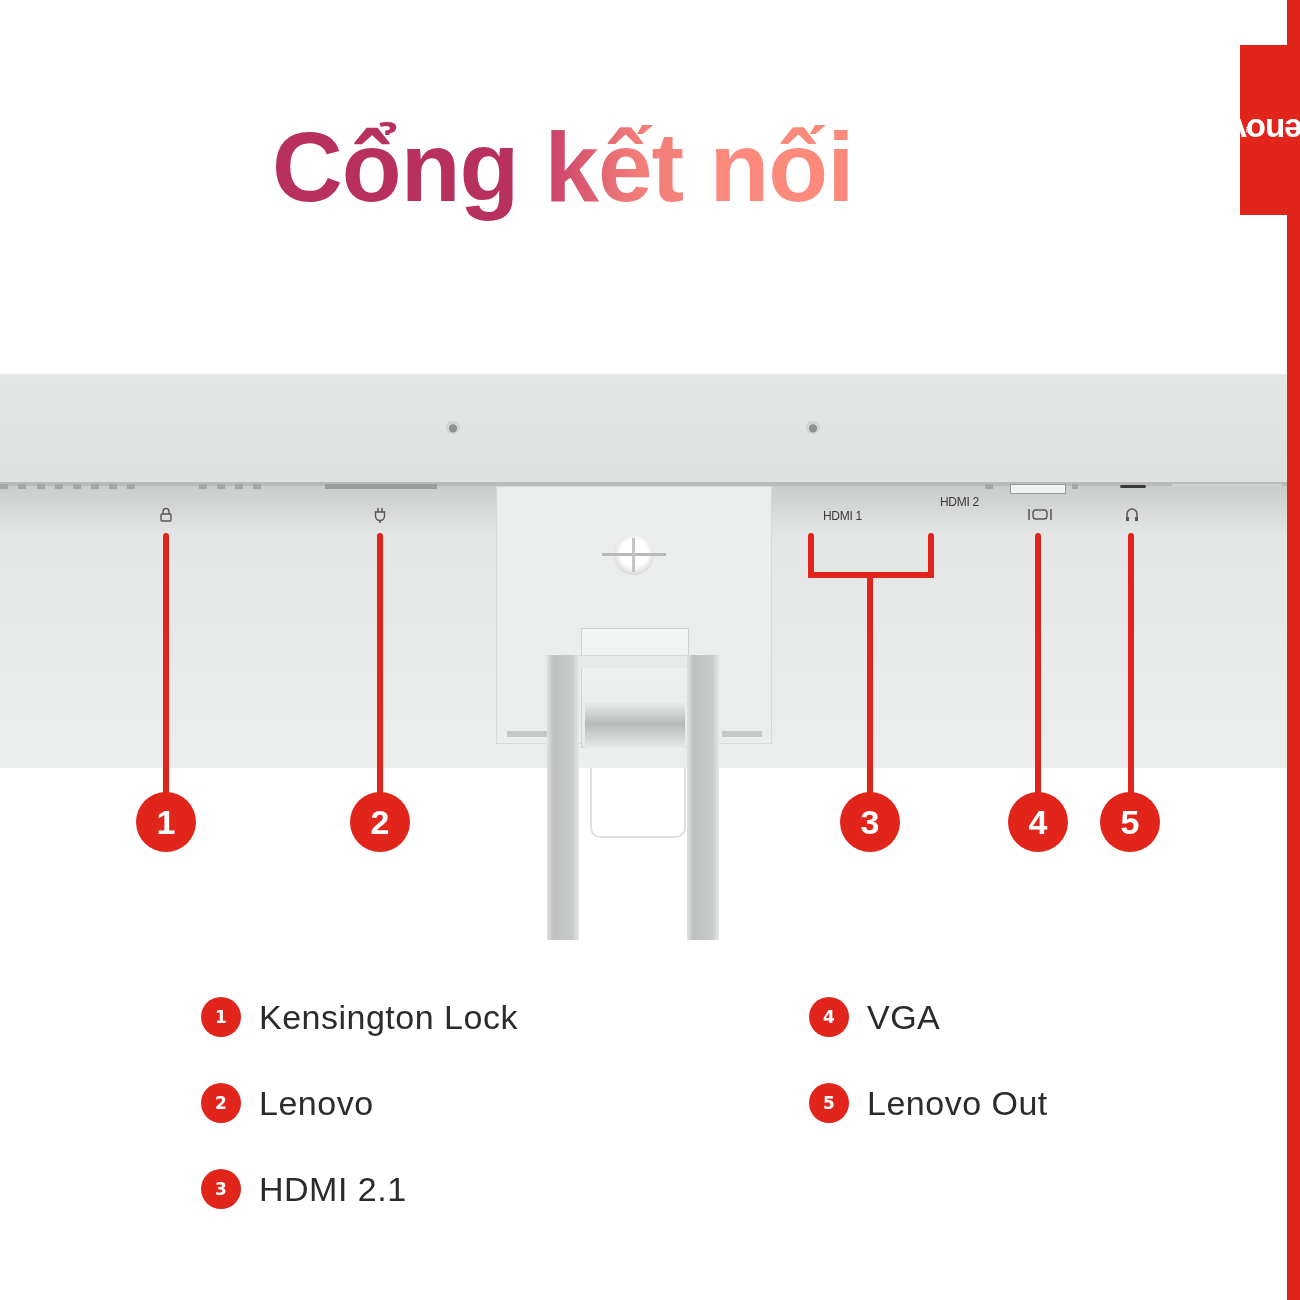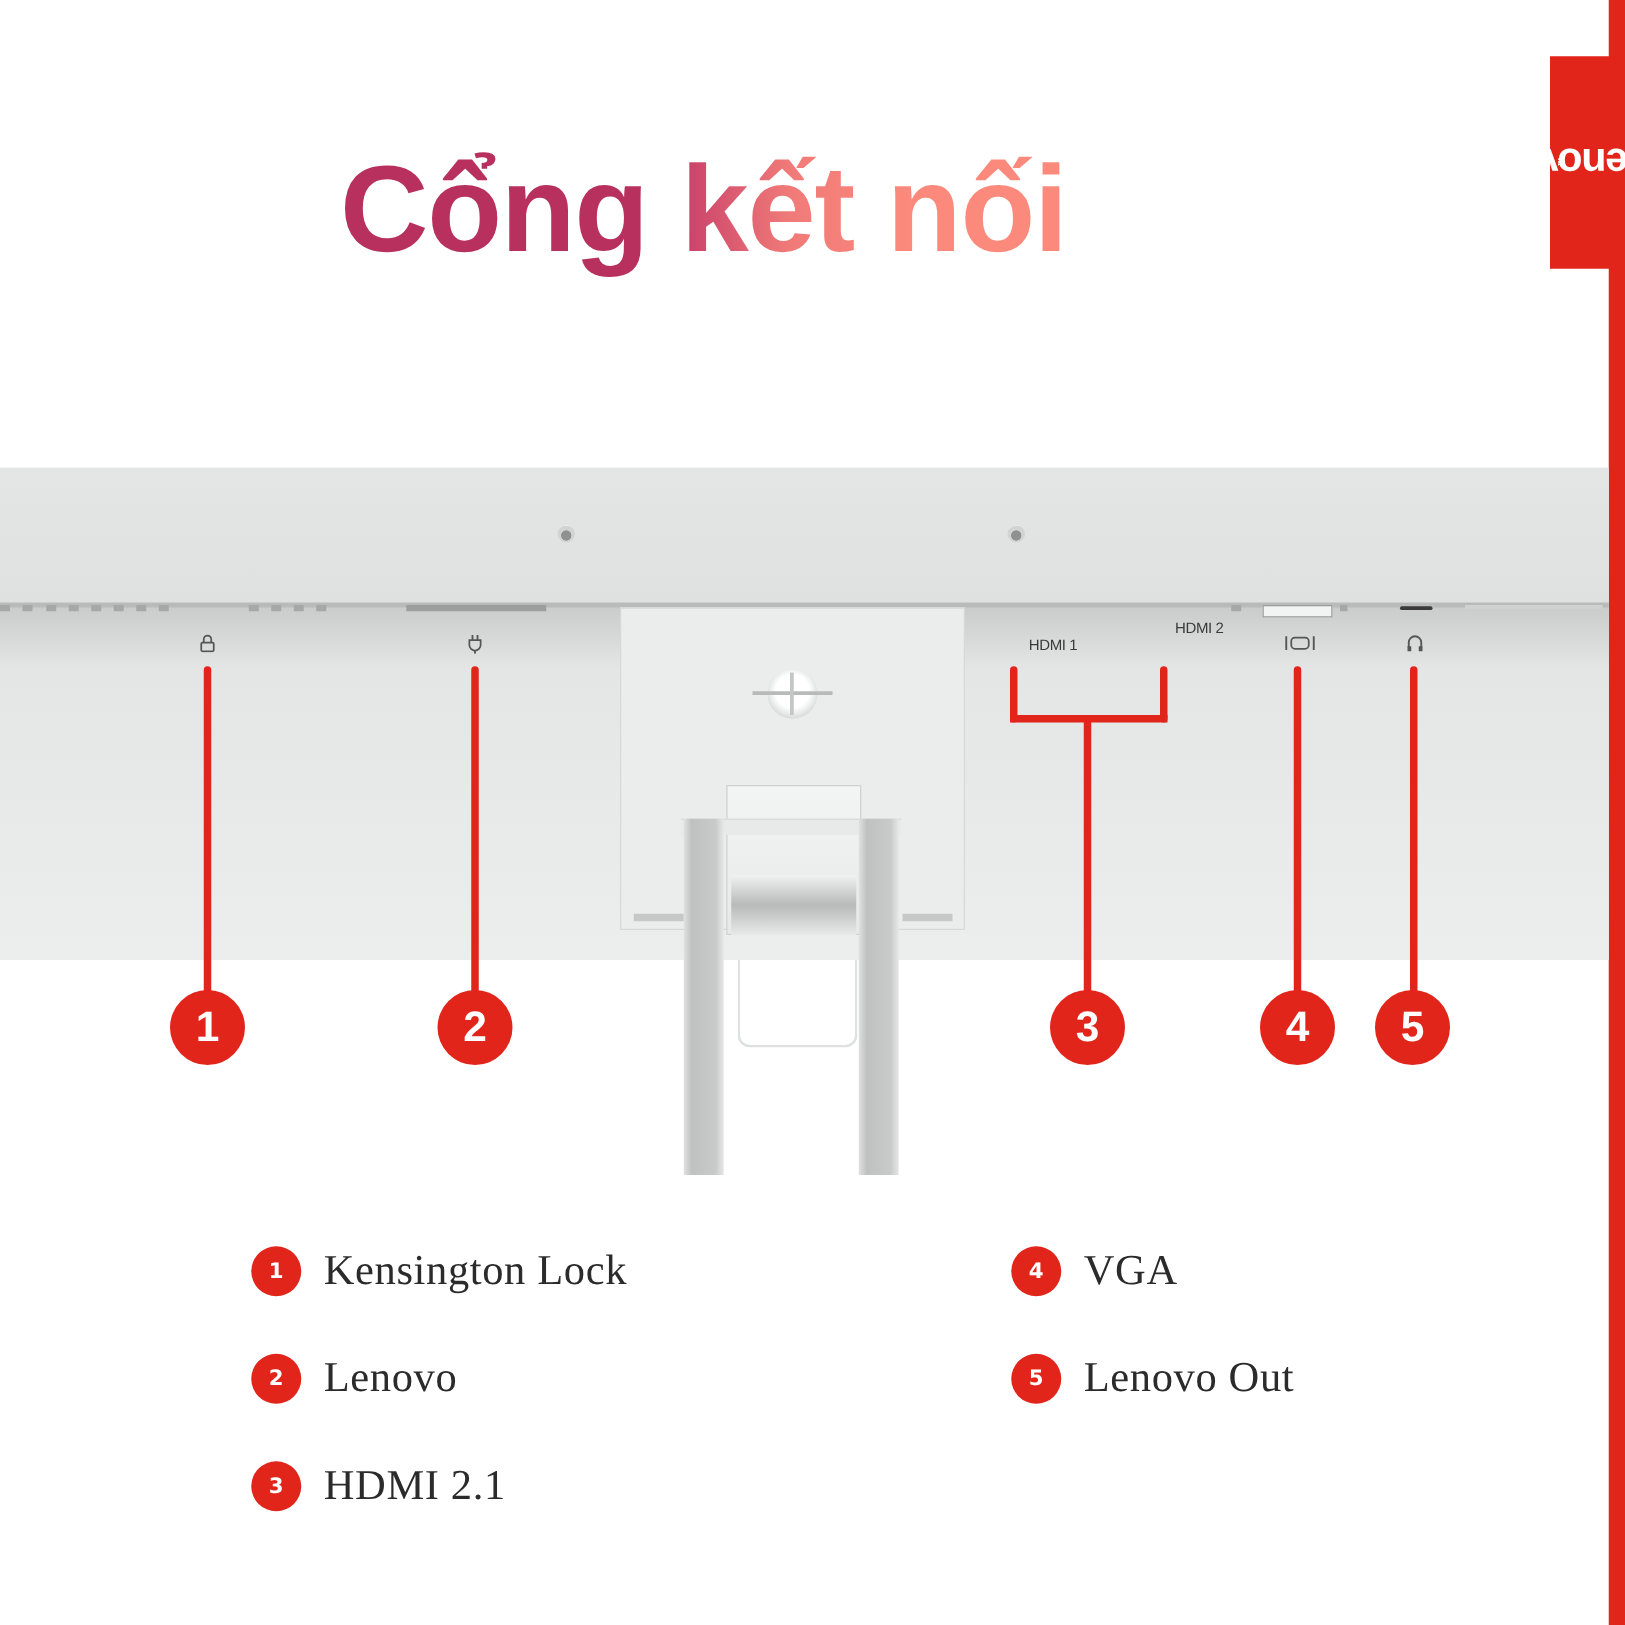--- a/index.html
+++ b/index.html
@@ -38,21 +38,21 @@
   .cable-guide { position:absolute; left:590px; top:768px; width:92px; height:68px; border:2px solid #dfe1e0; border-top:none; border-radius:0 0 10px 10px; }
 
   
   .cline { position:absolute; width:6px; background:#e1251b; border-radius:3px; }
   .hline { position:absolute; height:6px; background:#e1251b; }
   .callout { position:absolute; width:60px; height:60px; border-radius:50%; background:#e1251b; color:#fff; font-family:"Liberation Sans", sans-serif; font-weight:bold; font-size:34px; line-height:60px; text-align:center; }
 
   
   .legend-item { position:absolute; display:flex; align-items:center; }
   .legend-num { width:40px; height:40px; border-radius:50%; background:#e1251b; color:#fff; font-family:"DejaVu Sans", sans-serif; font-weight:bold; font-size:17px; line-height:40px; text-align:center; margin-right:18px; flex:none; }
-  .legend-label { font-family:Liberation Serif, serif; font-size:34px; color:#2b2b2b; letter-spacing:0.5px; white-space:nowrap; }
+  .legend-label { font-family:Liberation Sans, sans-serif; font-size:34px; color:#2b2b2b; letter-spacing:0.5px; white-space:nowrap; }
 </style>
 </head>
 <body>
 
 <div class="title">
   <span class="w1">Cổng</span>
   <span class="w2">kết nối</span>
 </div>
 
 <div class="brand-bar"></div>

